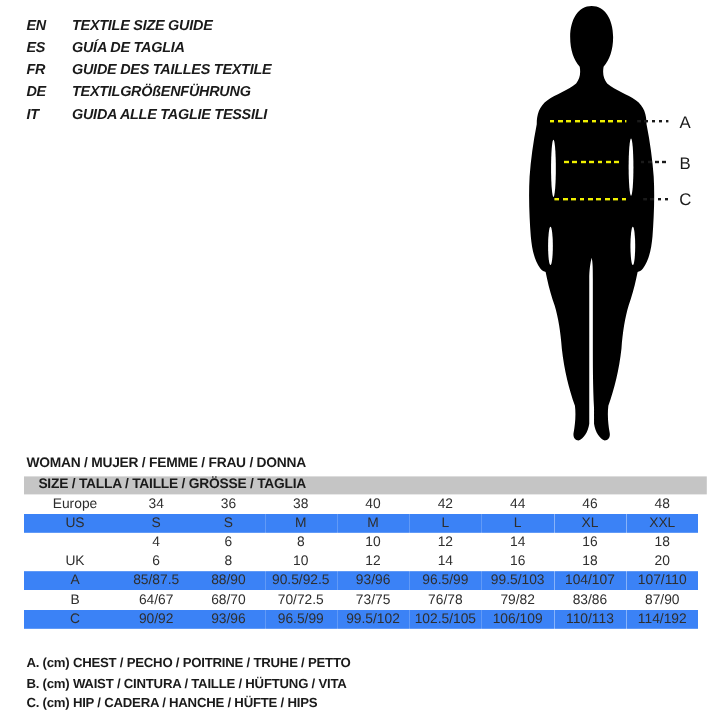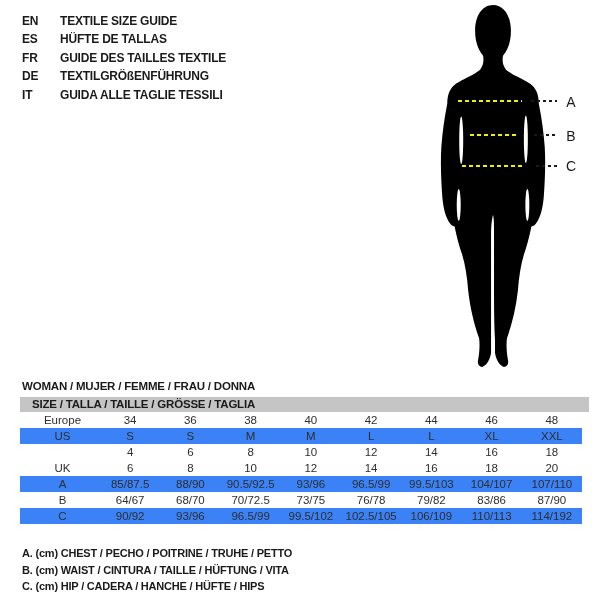--- a/index.html
+++ b/index.html
@@ -1,20 +1,20 @@
 <!DOCTYPE html>
 <html><head>
 <meta charset="utf-8">
 <style>
   html,body{margin:0;padding:0;}
   body{font-family:"Liberation Sans","DejaVu Sans",sans-serif;background:#fff;}
   .canvas{position:relative;width:600px;height:600px;background:#fff;overflow:hidden;}
 
   
-  .lang-block{position:absolute;left:22px;top:12px;}
+  .lang-block{position:absolute;left:22px;top:12px;font-style:italic;}
   .lang-row{display:flex;line-height:18.4px;font-weight:bold;font-size:12px;color:#1a1a1a;letter-spacing:-0.2px;}
   .lang-code{display:inline-block;width:38px;}
 
   
   .figure{position:absolute;left:0;top:0;width:600px;height:380px;}
   .silhouette{position:absolute;left:430px;top:4px;width:140px;height:368px;}
   .ydash{position:absolute;height:2px;background:repeating-linear-gradient(90deg,#f0f000 0 4px,rgba(0,0,0,0) 4px 7px);}
   .bdash{position:absolute;height:2px;background:repeating-linear-gradient(90deg,#1a1a1a 0 3px,rgba(0,0,0,0) 3px 6px);}
   .marker-letter{position:absolute;left:562px;width:18px;text-align:center;font-size:14px;color:#1a1a1a;}
 
@@ -36,21 +36,21 @@
 
 <div class="canvas">
 
   <div class="lang-block">
     <div class="lang-row">
       <span class="lang-code">EN</span>
       <span class="lang-text">TEXTILE SIZE GUIDE</span>
     </div>
     <div class="lang-row">
       <span class="lang-code">ES</span>
-      <span class="lang-text">HÜFTE DE TALLAS</span>
+      <span class="lang-text">GUÍA DE TAGLIA</span>
     </div>
     <div class="lang-row">
       <span class="lang-code">FR</span>
       <span class="lang-text">GUIDE DES TAILLES TEXTILE</span>
     </div>
     <div class="lang-row">
       <span class="lang-code">DE</span>
       <span class="lang-text">TEXTILGRÖßENFÜHRUNG</span>
     </div>
     <div class="lang-row">

